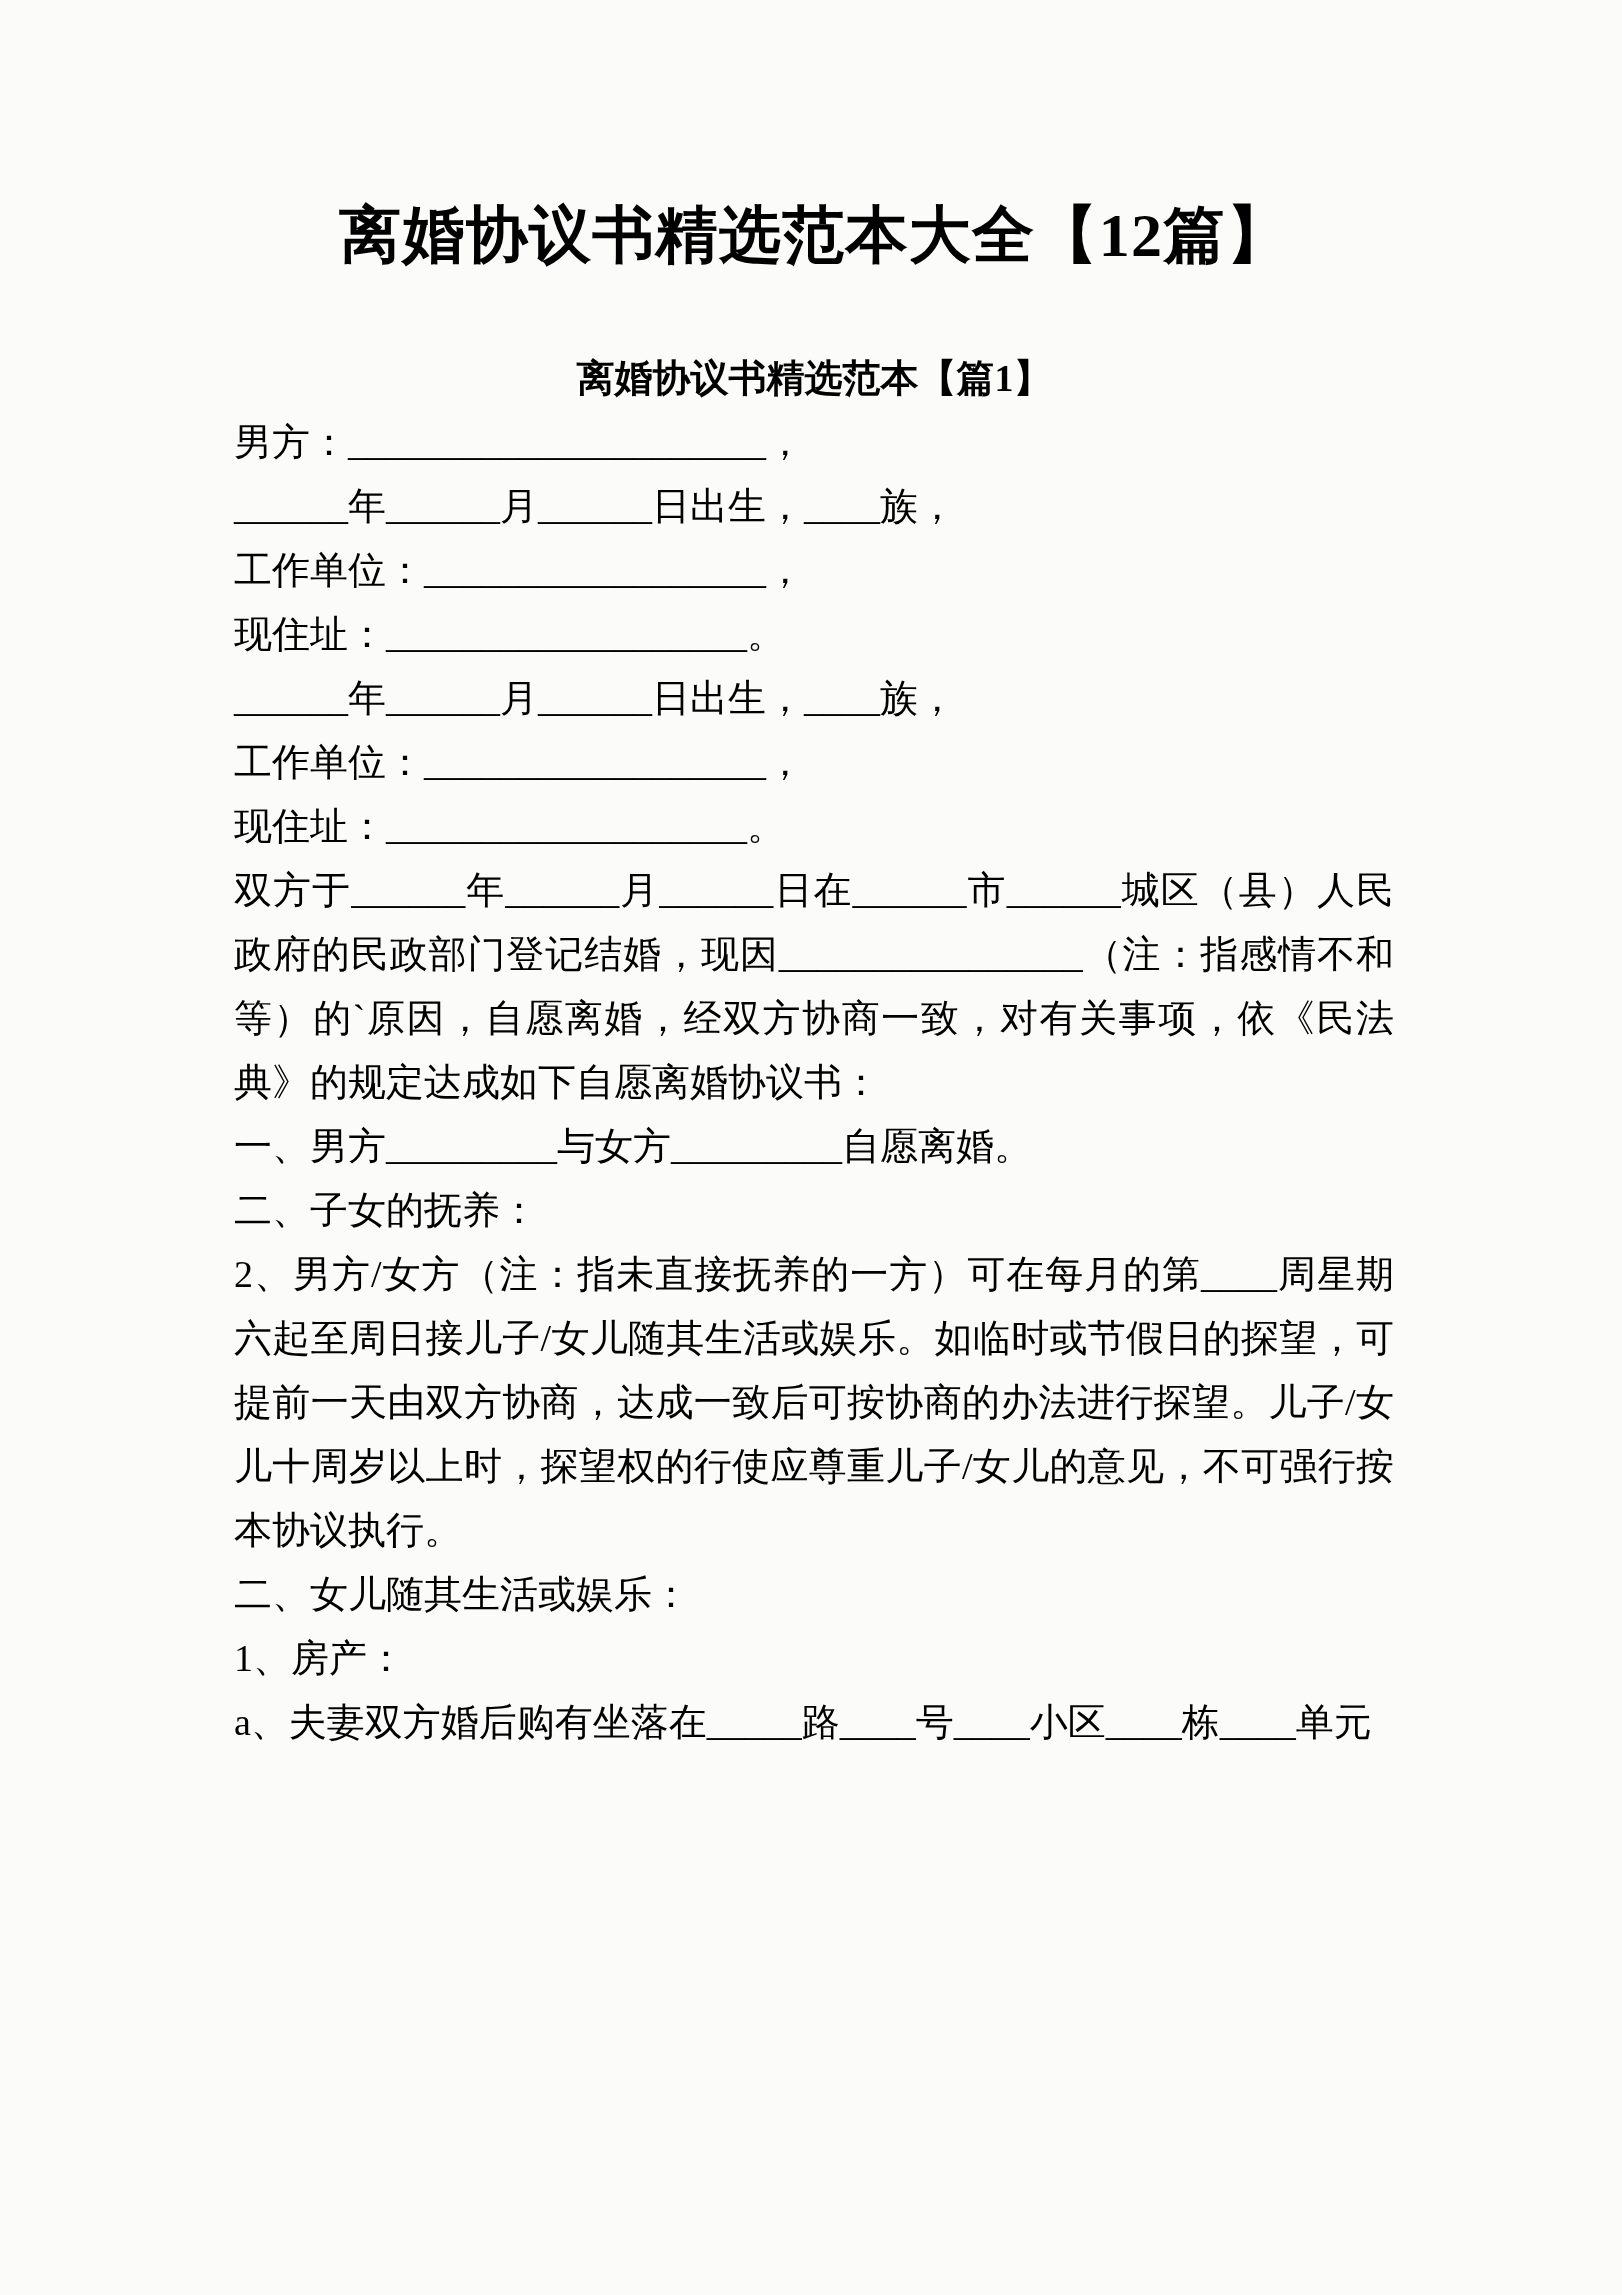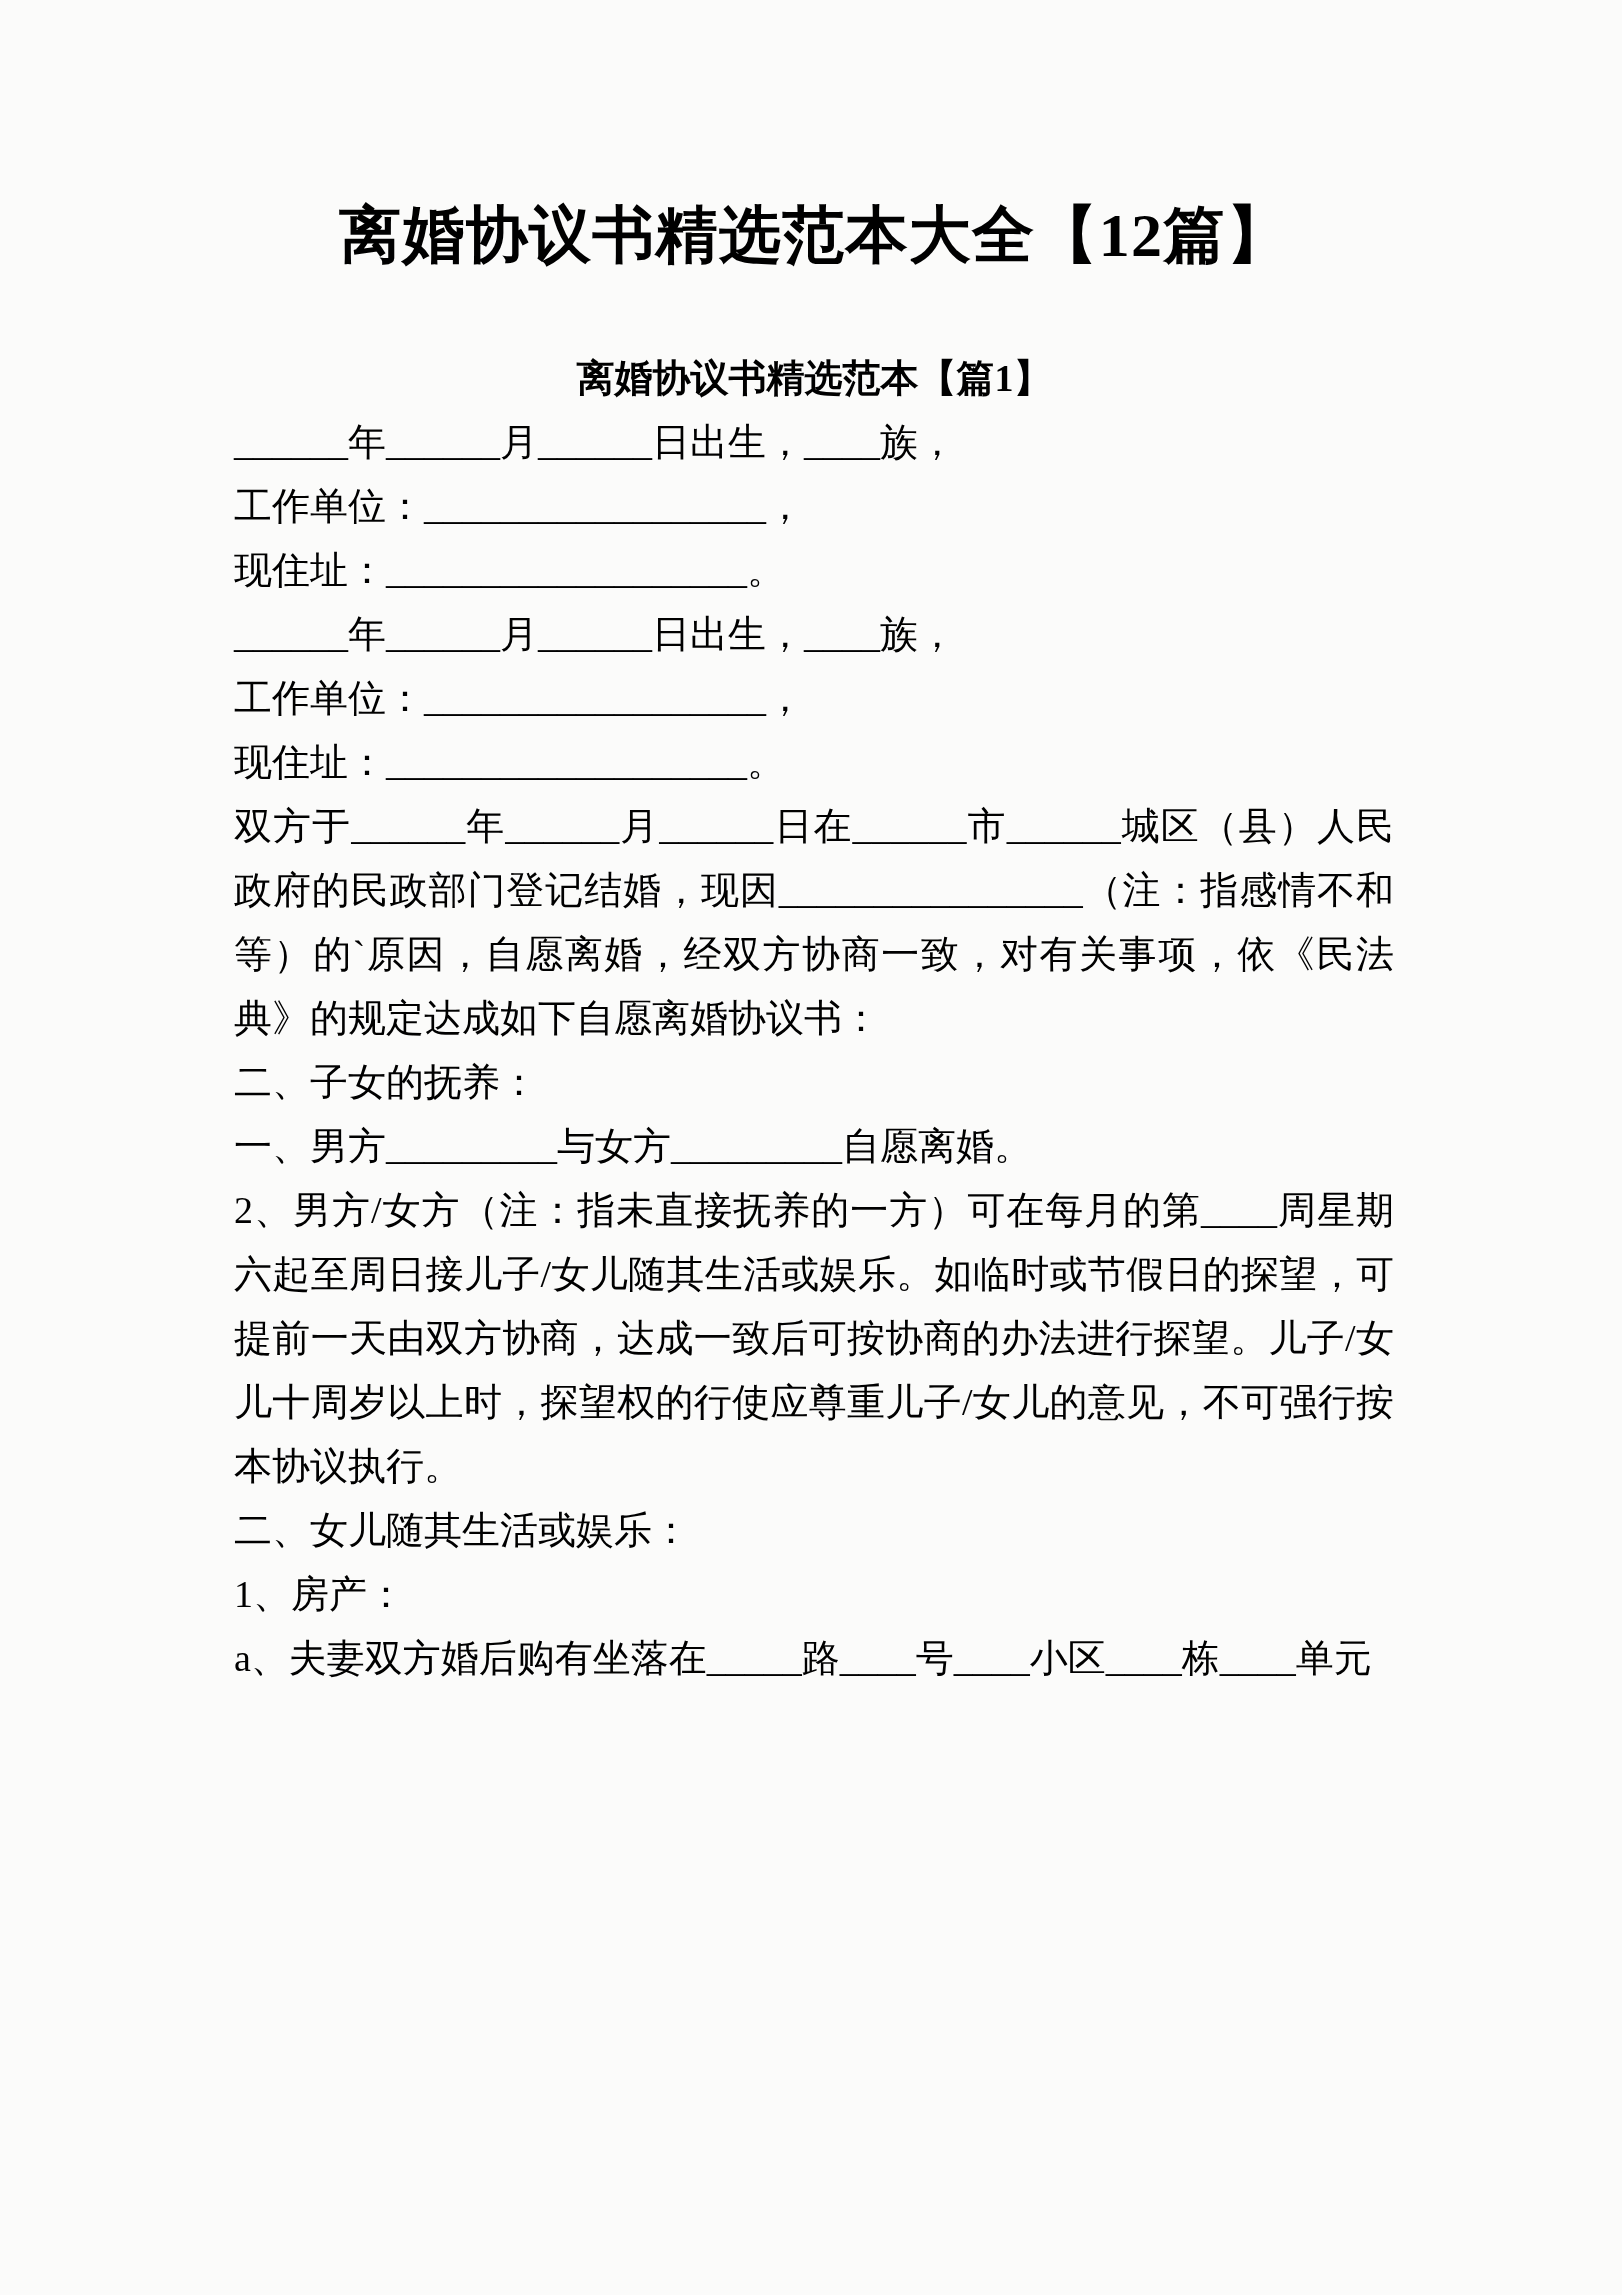--- a/index.html
+++ b/index.html
@@ -50,29 +50,30 @@
 </style>
 </head>
 <body>
 
 <div class="page">
 
   <h1 class="doc-title">离婚协议书精选范本大全【12篇】</h1>
 
   <div class="doc-body">
     <p class="para heading">离婚协议书精选范本【篇1】</p>
+    <p class="para">男方：______________________，</p>
     <p class="para">______年______月______日出生，____族，</p>
     <p class="para">工作单位：__________________，</p>
     <p class="para">现住址：___________________。</p>
     <p class="para">______年______月______日出生，____族，</p>
     <p class="para">工作单位：__________________，</p>
     <p class="para">现住址：___________________。</p>
     <p class="para">双方于______年______月______日在______市______城区（县）人民政府的民政部门登记结婚，现因________________（注：指感情不和等）的`原因，自愿离婚，经双方协商一致，对有关事项，依《民法典》的规定达成如下自愿离婚协议书：</p>
+    <p class="para">一、男方_________与女方_________自愿离婚。</p>
     <p class="para">二、子女的抚养：</p>
-    <p class="para">一、男方_________与女方_________自愿离婚。</p>
     <p class="para">2、男方/女方（注：指未直接抚养的一方）可在每月的第____周星期六起至周日接儿子/女儿随其生活或娱乐。如临时或节假日的探望，可提前一天由双方协商，达成一致后可按协商的办法进行探望。儿子/女儿十周岁以上时，探望权的行使应尊重儿子/女儿的意见，不可强行按本协议执行。</p>
     <p class="para">二、女儿随其生活或娱乐：</p>
     <p class="para">1、房产：</p>
     <p class="para">a、夫妻双方婚后购有坐落在_____路____号____小区____栋____单元</p>
   </div>
 
 </div>
 
 
 </body></html>

